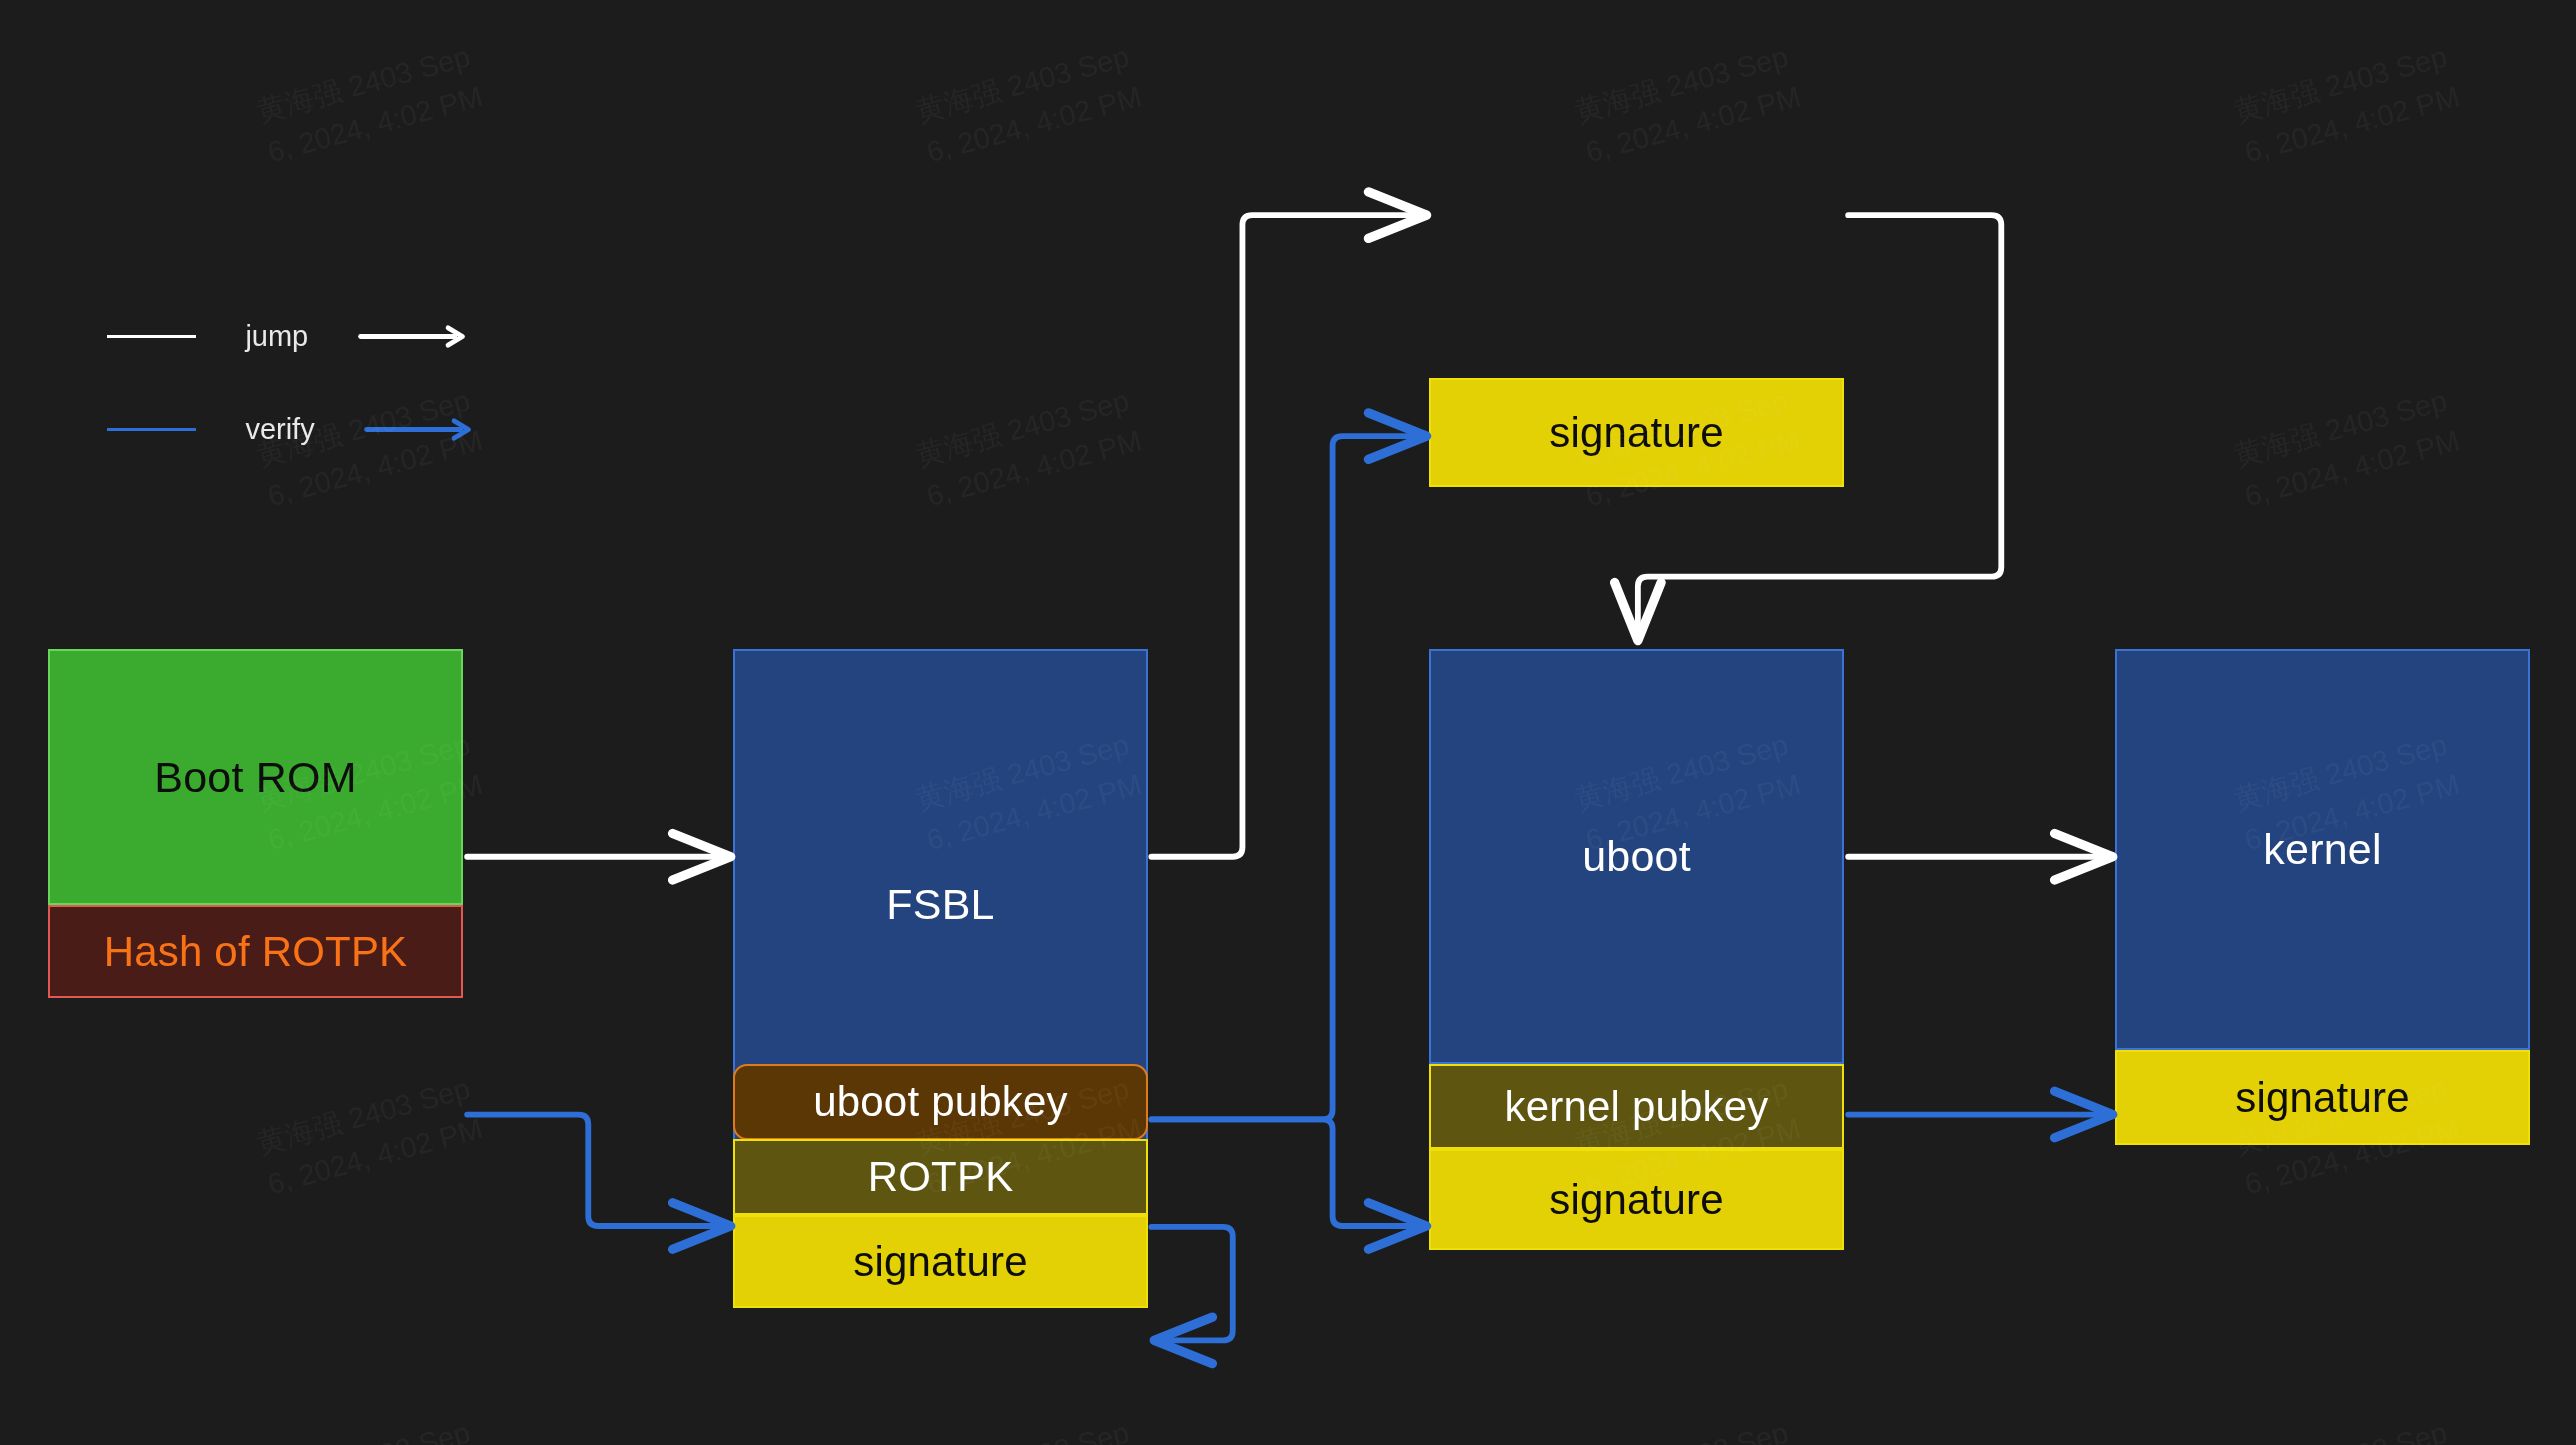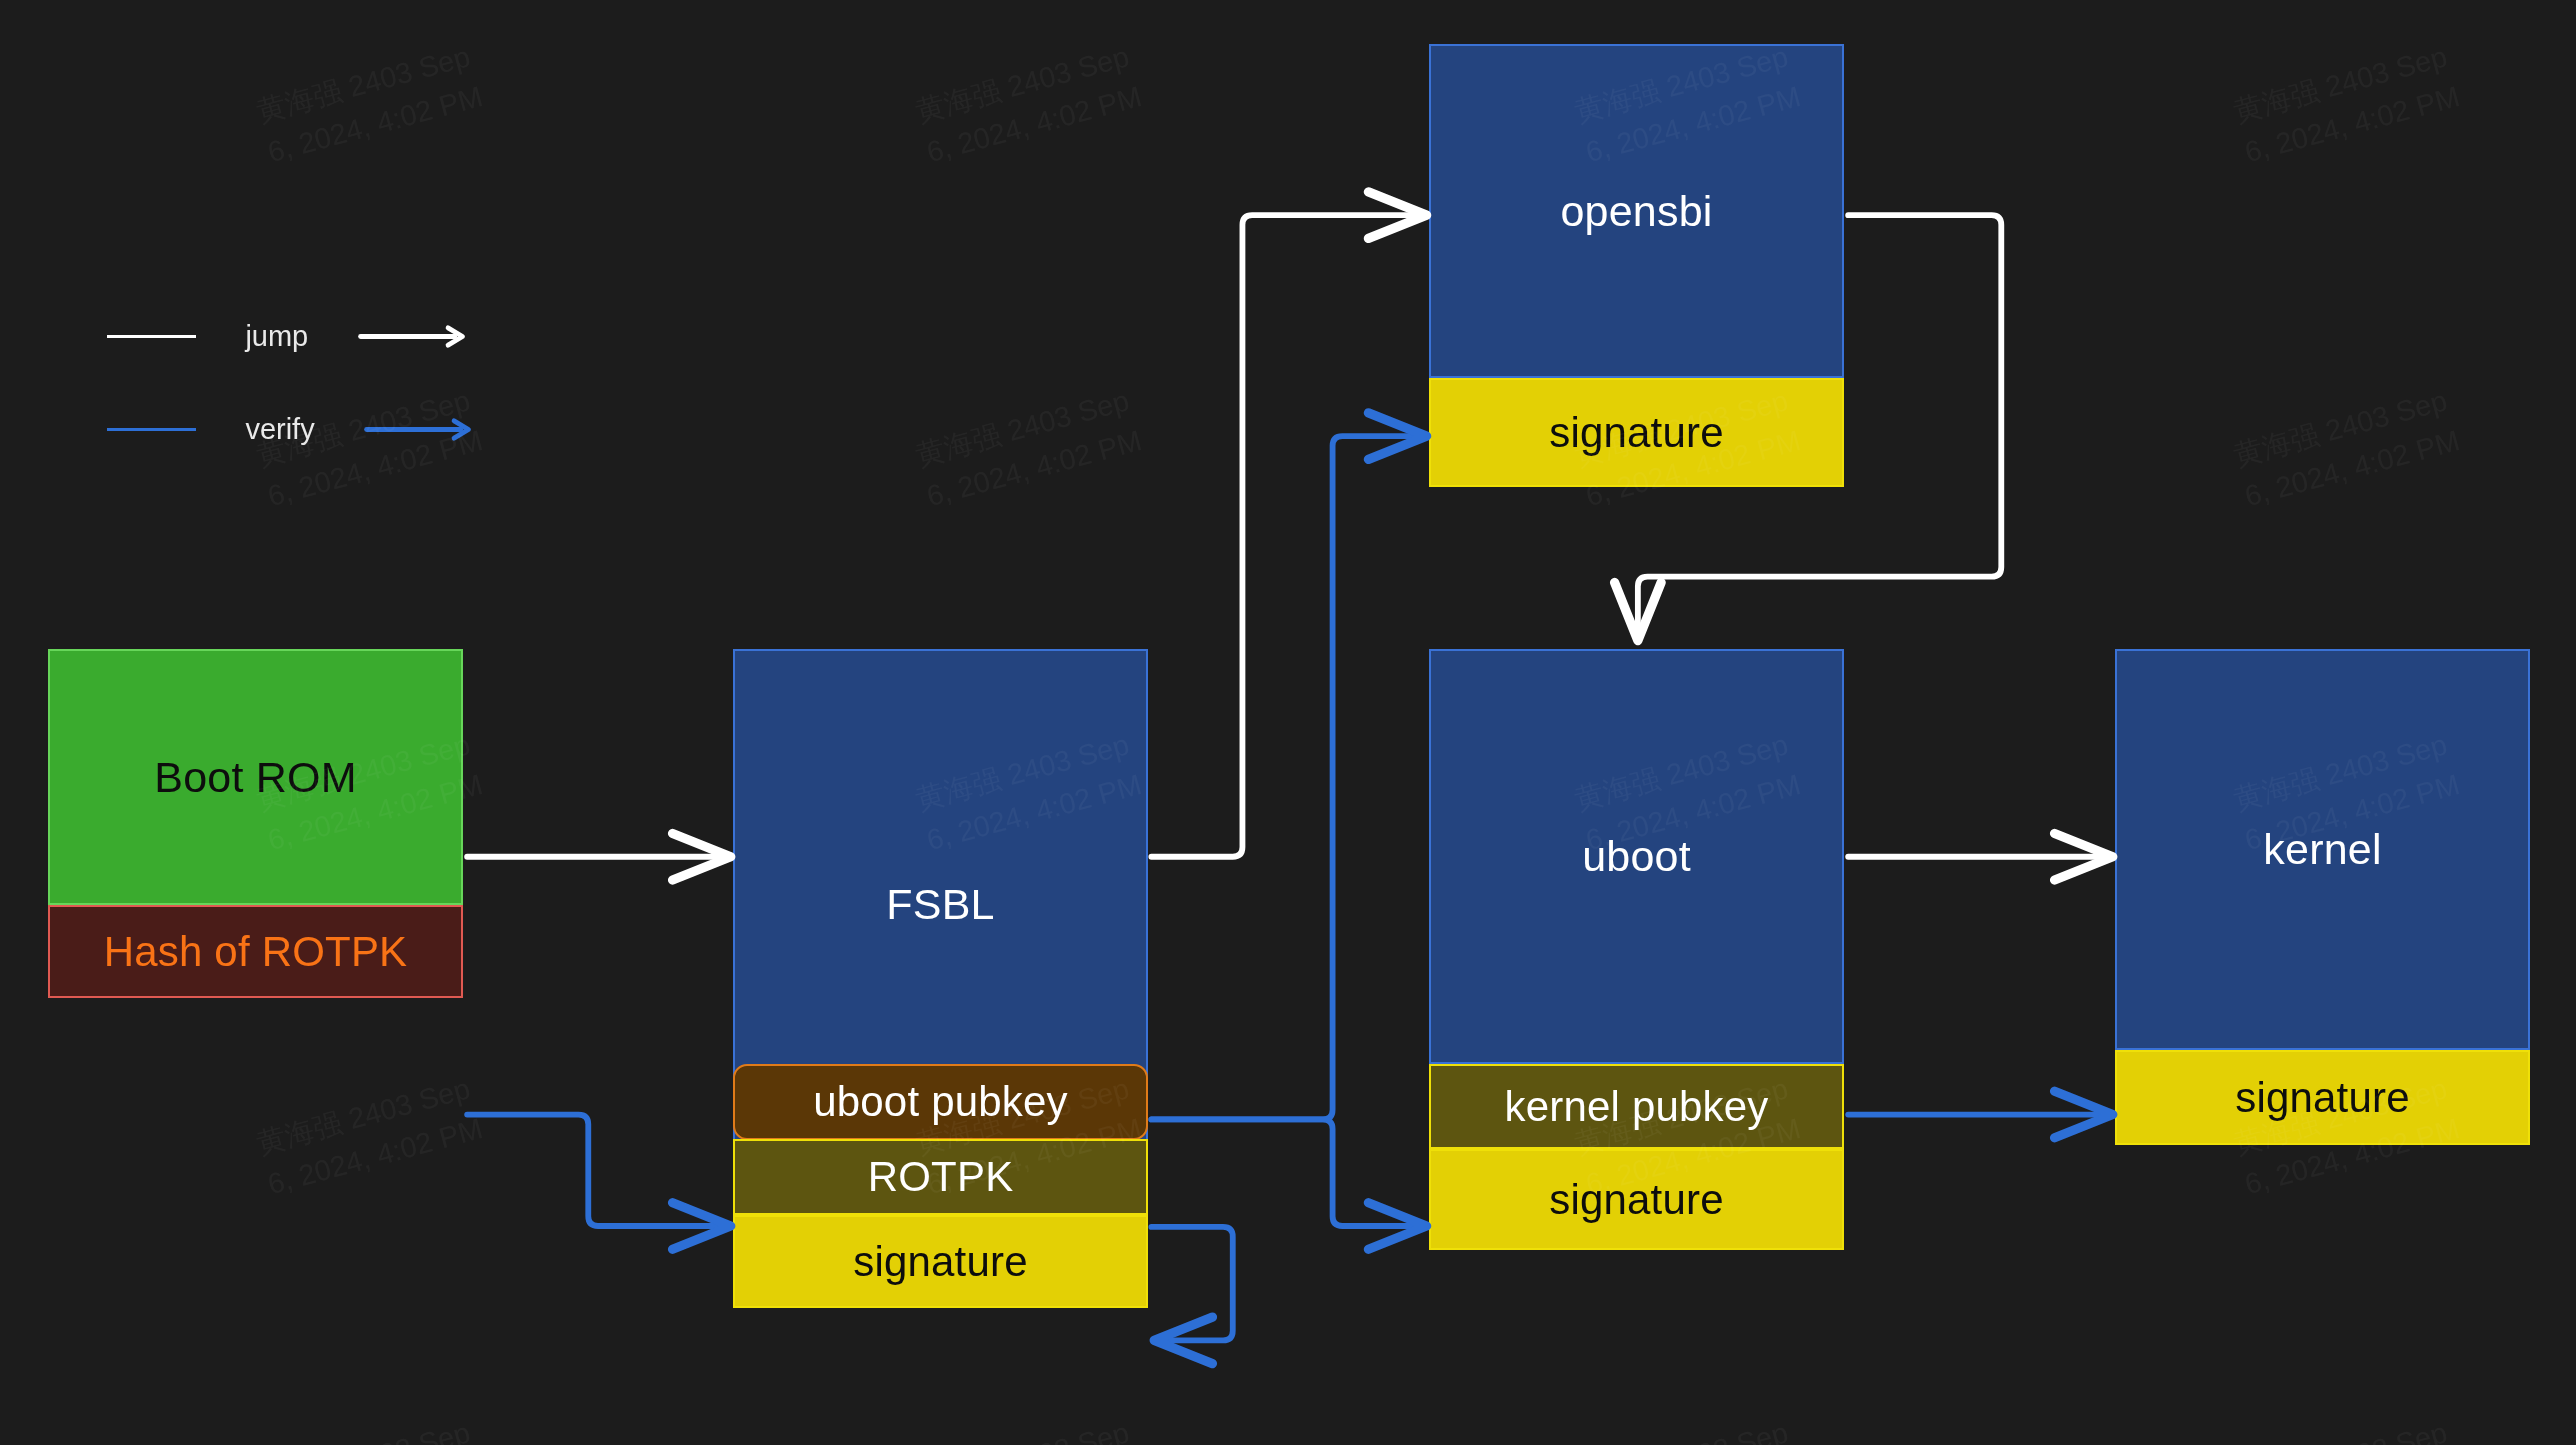--- a/index.html
+++ b/index.html
@@ -146,23 +146,20 @@
     </div>
     <div class="seg" style="left:0;top:490px;width:415px;height:76px;background:#5d5510;border-color:#efe008;color:#ffffff;">
       <span>ROTPK</span>
     </div>
     <div class="seg" style="left:0;top:566px;width:415px;height:93px;background:#e3d005;border-color:#efe008;color:#0d0d0d;">
       <span>signature</span>
     </div>
   </div>
 
   <div class="block" style="left:1429px;top:44px;width:415px;height:457px;">
-    <div class="seg big" style="left:0;top:0;width:415px;height:334px;background:#24447f;border-color:#3a72d6;color:#ffffff;">
-      <span>opensbi</span>
-    </div>
     <div class="seg" style="left:0;top:334px;width:415px;height:109px;background:#e3d005;border-color:#efe008;color:#0d0d0d;">
       <span>signature</span>
     </div>
   </div>
 
   <div class="block" style="left:1429px;top:649px;width:415px;height:630px;">
     <div class="seg big" style="left:0;top:0;width:415px;height:415px;background:#24447f;border-color:#3a72d6;color:#ffffff;">
       <span>uboot</span>
     </div>
     <div class="seg" style="left:0;top:415px;width:415px;height:85px;background:#5d5510;border-color:#efe008;color:#ffffff;">

